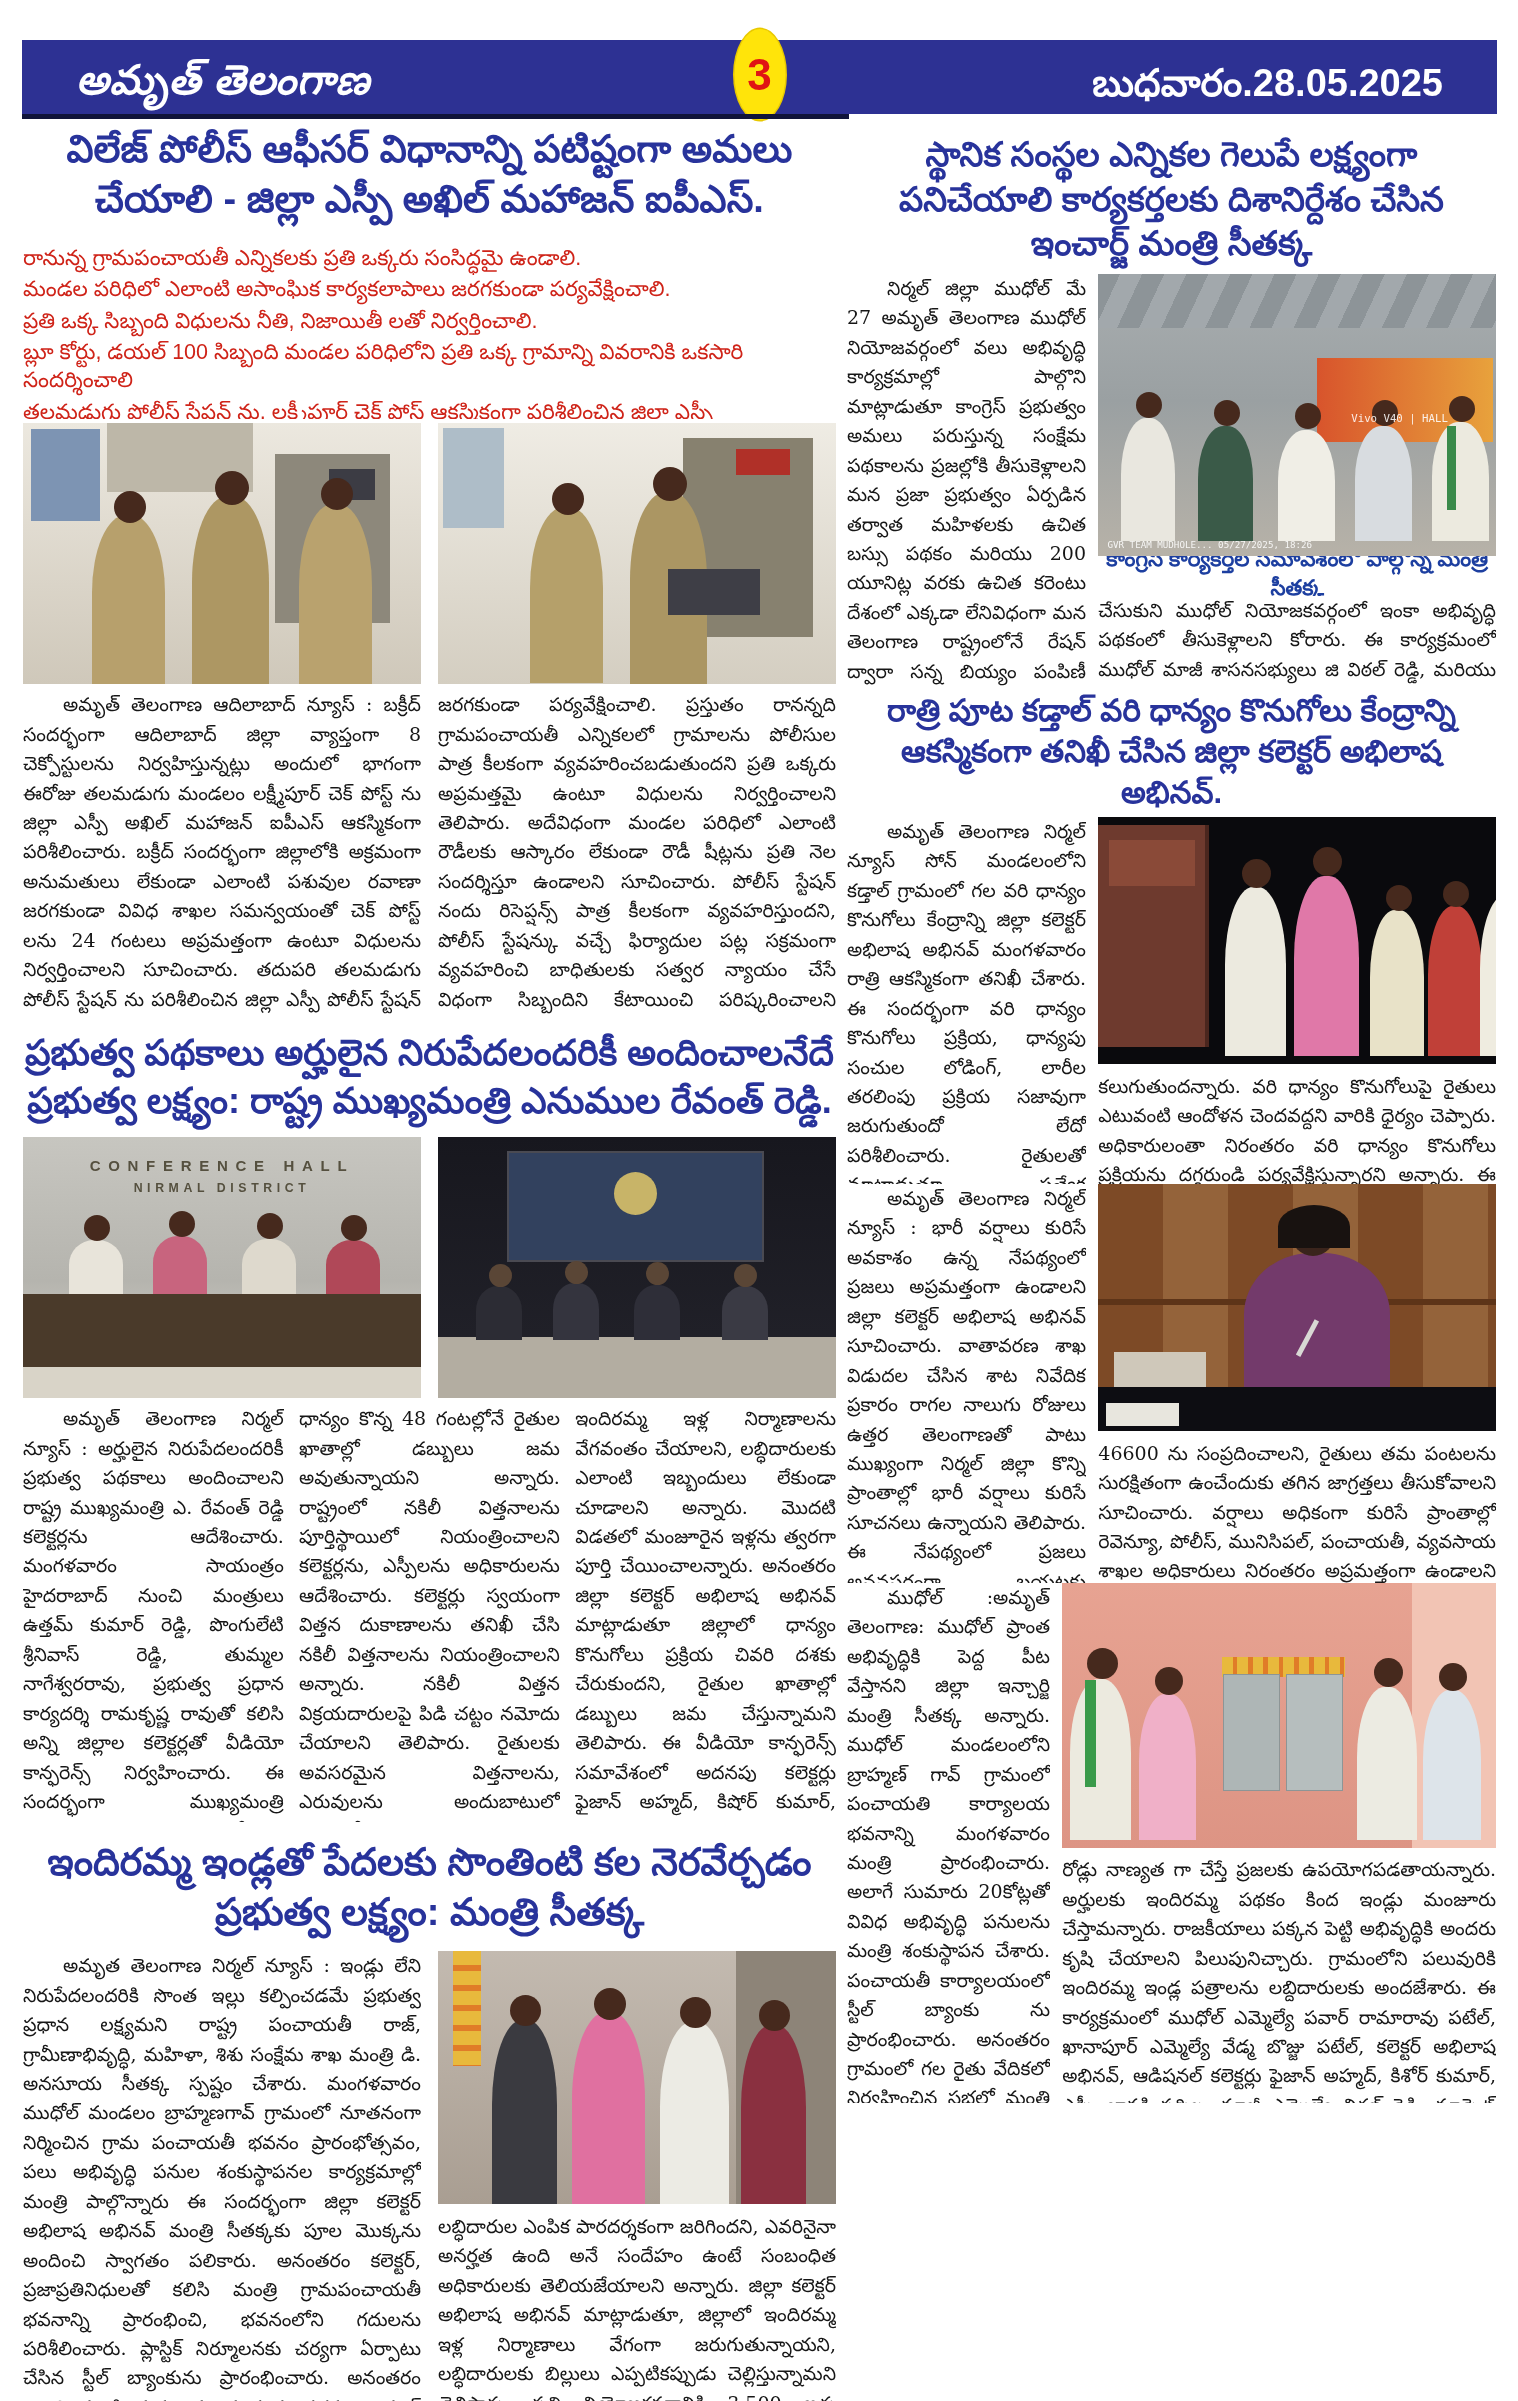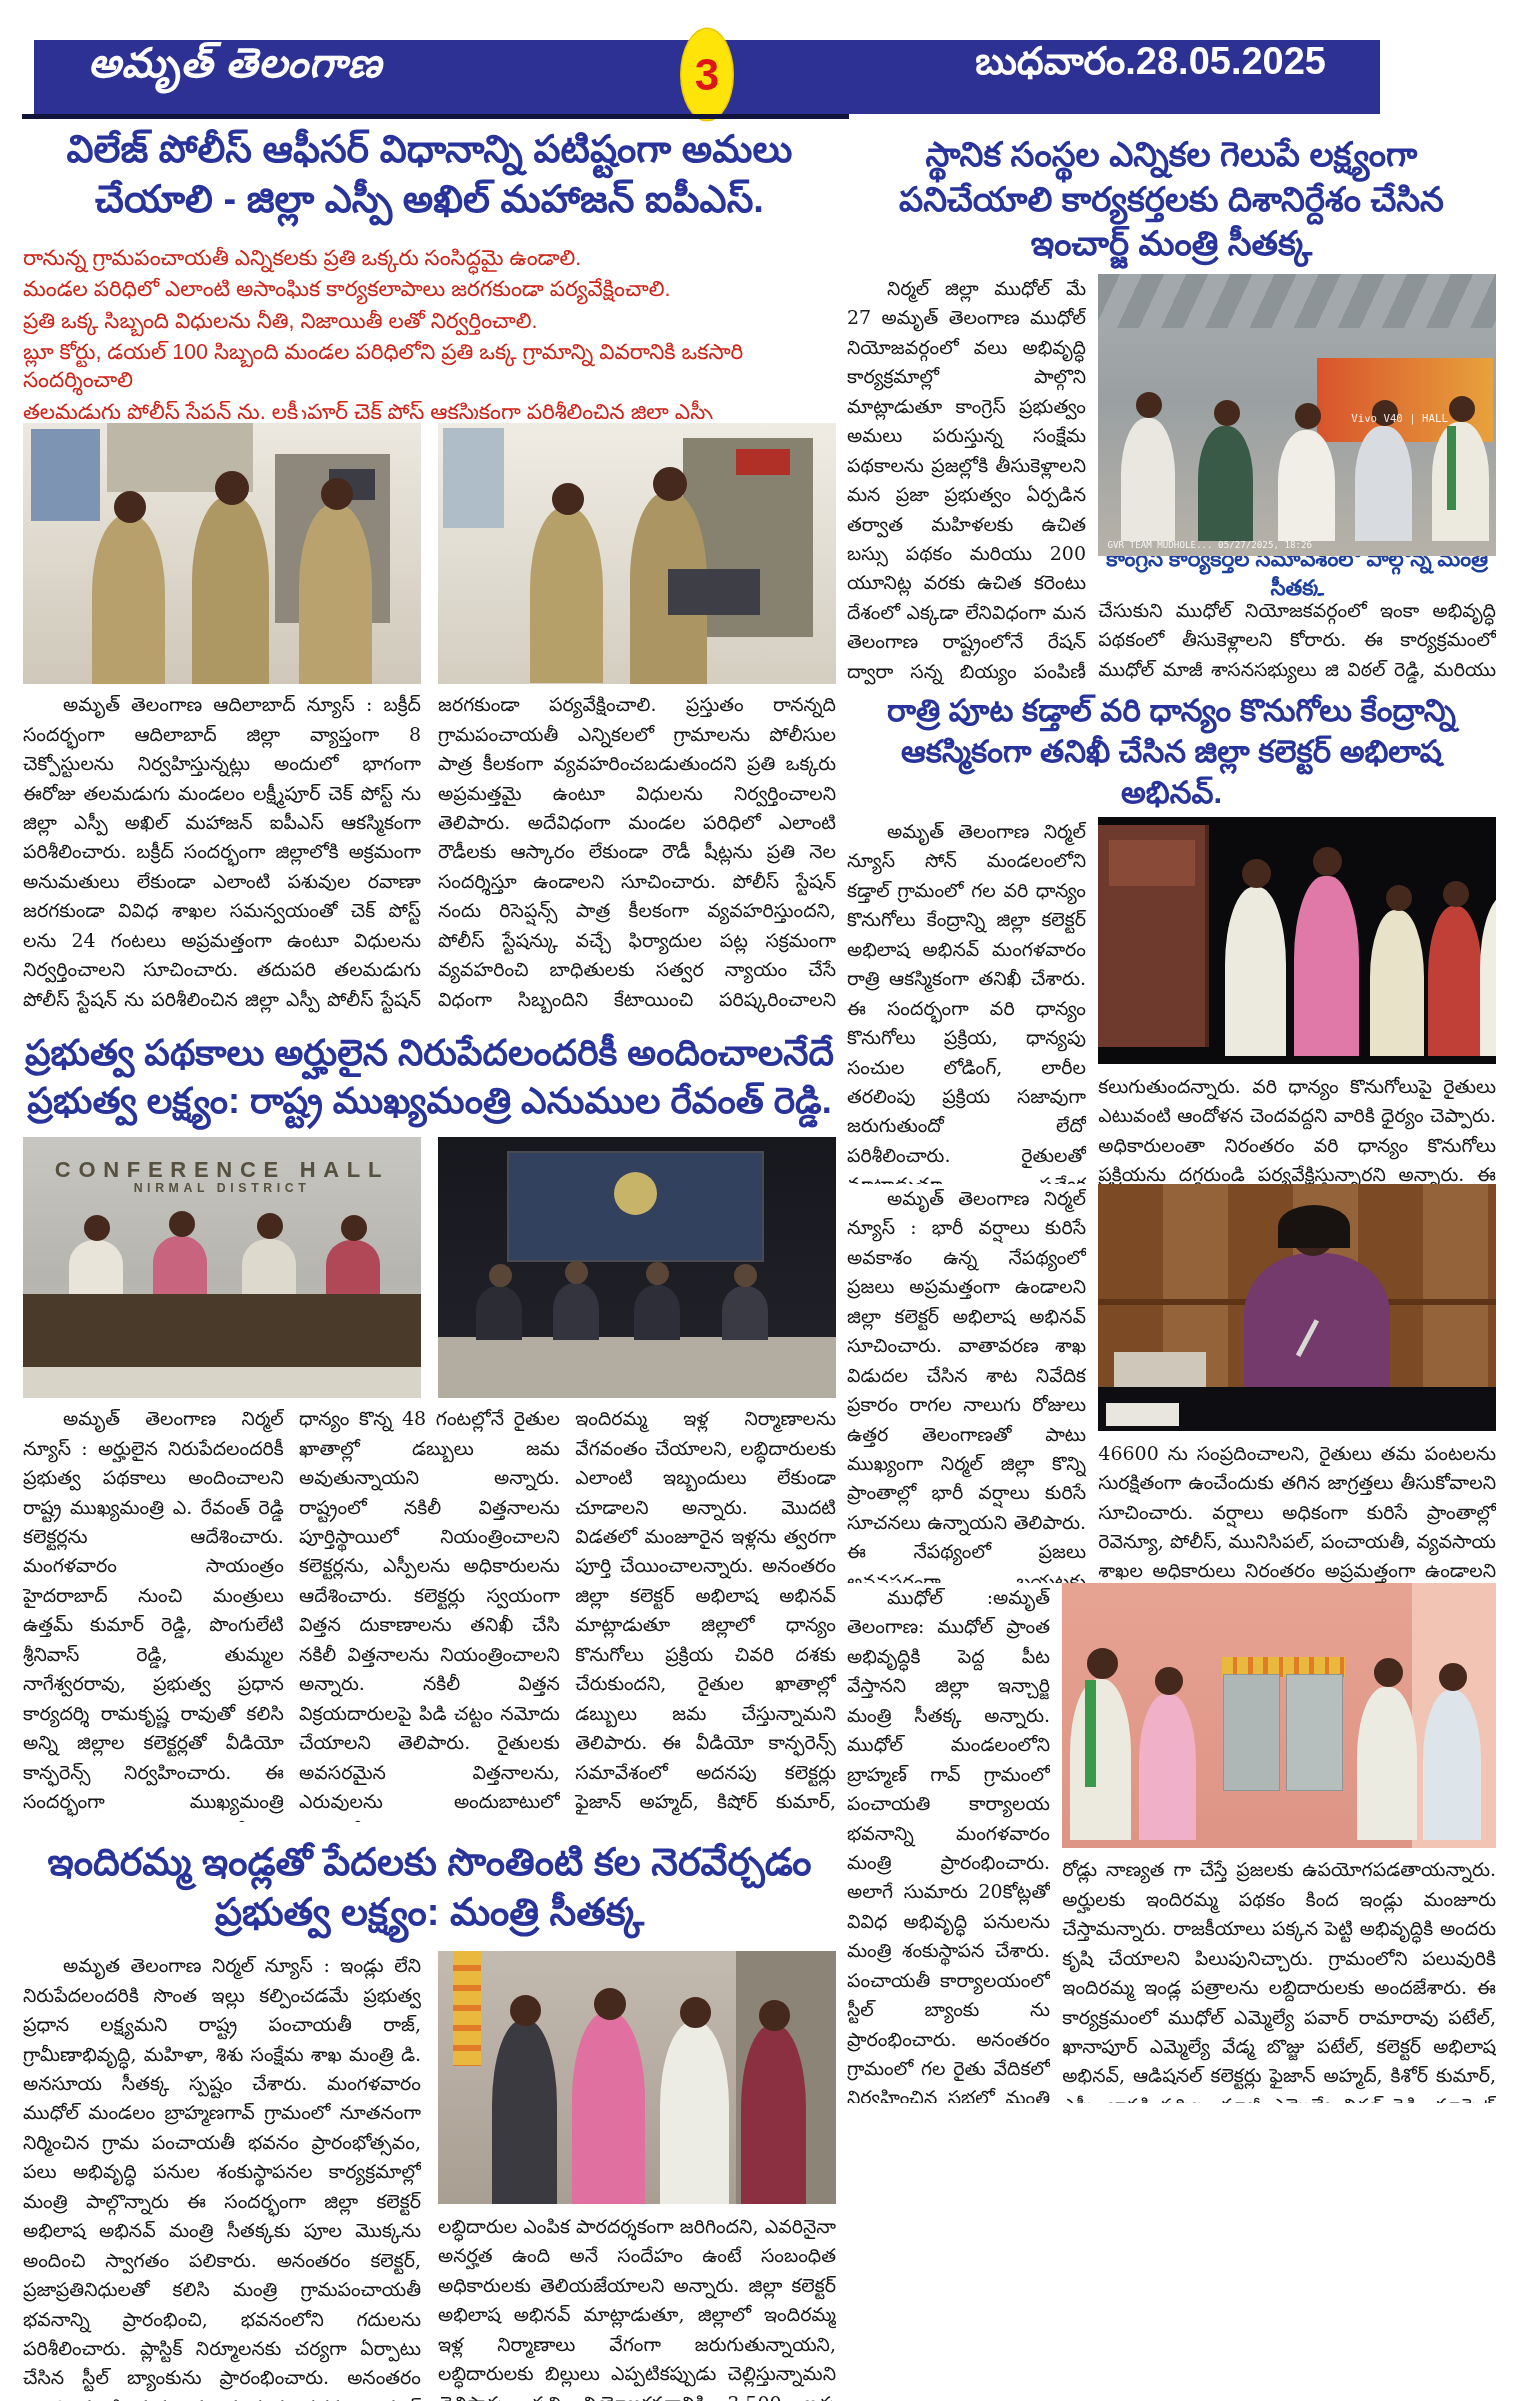--- a/index.html
+++ b/index.html
@@ -1,21 +1,21 @@
 <!DOCTYPE html>
 <html style="font-size:12.3px"><head>
 <meta charset="utf-8">
 <style>
   html,body{margin:0;padding:0;background:#e8e8e8;}
   .page{position:relative;width:1518px;height:2401px;background:#ffffff;
         font-family:"Liberation Sans",sans-serif;overflow:hidden;}
 
   
-  .masthead{position:absolute;left:34px;top:40px;width:1346px;height:74px;background:#2d3193;
-            display:flex;align-items:flex-start;justify-content:space-between;
+  .masthead{position:absolute;left:22px;top:40px;width:1475px;height:74px;background:#2d3193;
+            display:flex;align-items:flex-end;justify-content:space-between;
             padding:0 54px;box-sizing:border-box;}
   .mast-title{color:#ffffff;font-size:41px;font-weight:bold;font-style:italic;letter-spacing:0.8px;}
   .mast-date{color:#ffffff;font-size:38px;font-weight:bold;}
   .page-circle{position:absolute;left:50%;top:-10.7px;transform:translateX(-50%);
                width:51px;height:91px;background:#ffe40a;border-radius:50%;
                display:flex;align-items:center;justify-content:center;box-shadow:0 0 0 1.5px #e8c800;}
   .page-num{color:#e01414;font-size:44px;font-weight:bold;}
   .mast-underline{position:absolute;left:21.5px;top:114px;width:827px;height:5.4px;background:#10143a;}
 
   
@@ -46,21 +46,21 @@
        height:40px;display:flex;align-items:center;justify-content:center;overflow:hidden;
        font-family:"Liberation Sans",sans-serif;}
 
   
   .photo{position:relative;overflow:hidden;background:#9a9a96;}
   .fg{position:absolute;border-radius:46% 46% 0 0;}
   .hd{position:absolute;border-radius:50%;background:#46291d;}
   .wm{position:absolute;color:rgba(255,255,255,0.88);font-size:10.7px;
       font-family:"DejaVu Sans Mono",monospace;}
   .wallword{width:100%;text-align:center;color:#55503f;font-weight:bold;
-            letter-spacing:7.7px;font-size:22px;position:absolute;}
+            letter-spacing:7.7px;font-size:15px;position:absolute;}
 
   
   .rrow{display:flex;gap:12.3px;}
   .rnarrow{flex:none;}
   .rwide{flex:1;display:flex;flex-direction:column;}
 </style>
 </head>
 <body>
 
 <div class="page">

